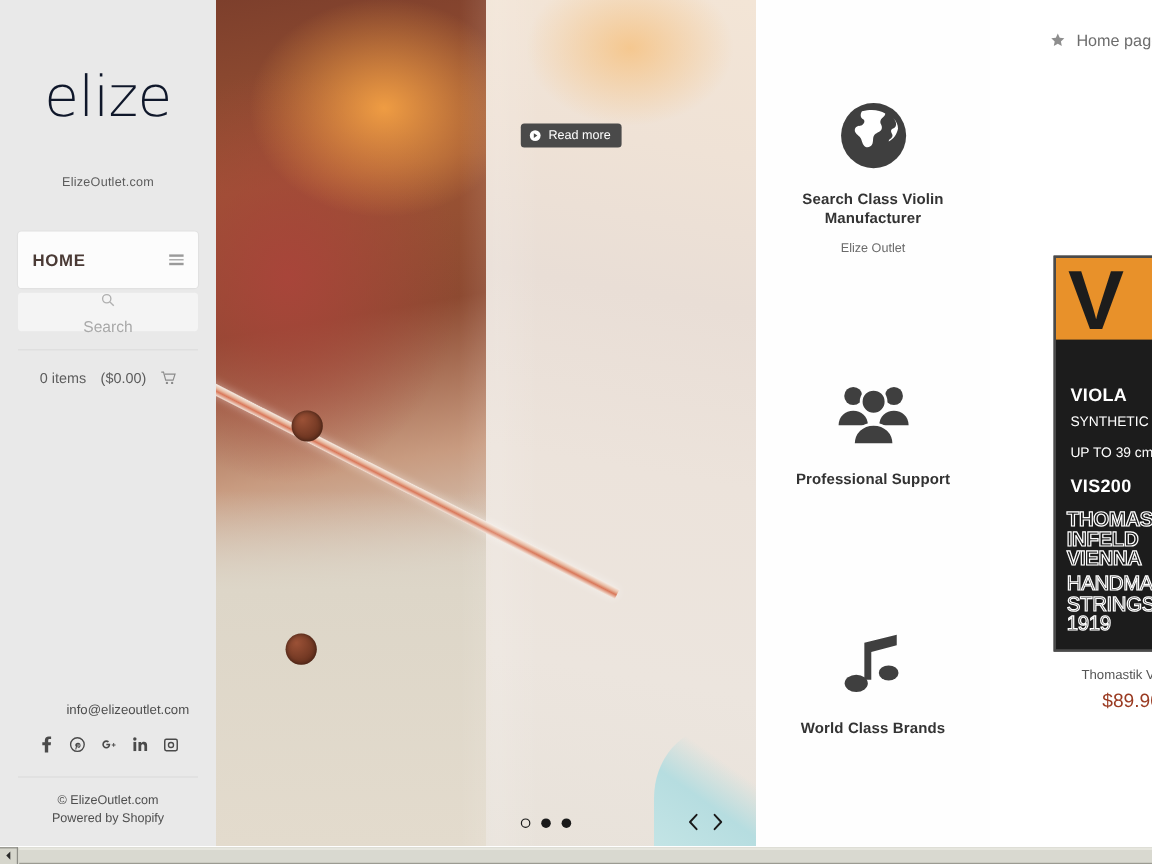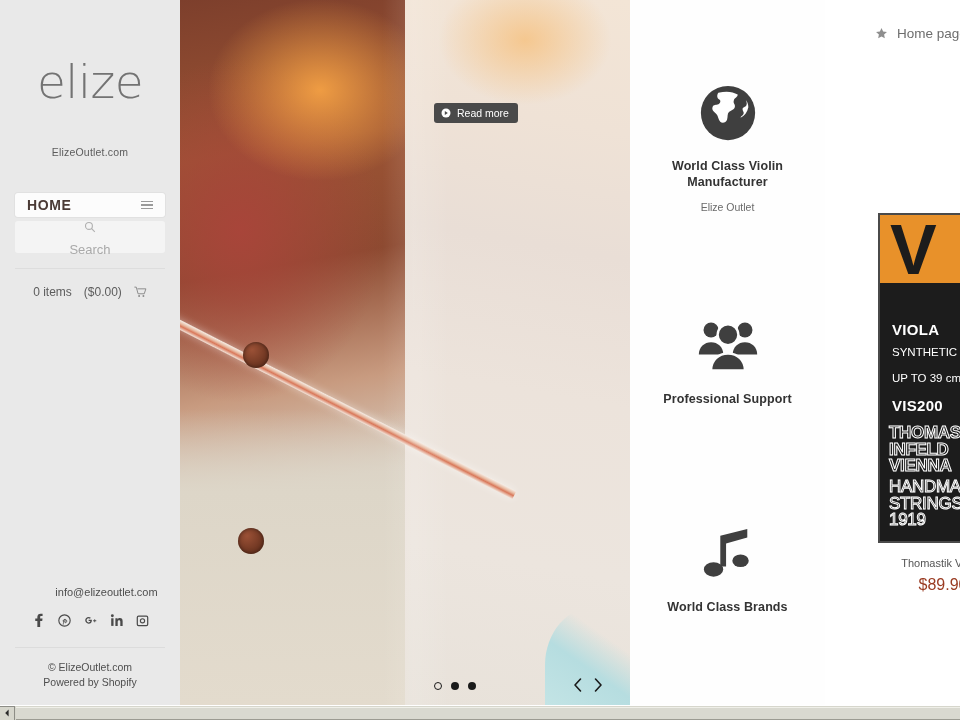--- a/index.html
+++ b/index.html
@@ -17,33 +17,33 @@
     width: 180px; height: 705px;
     background: #e9e9e9;
     display: flex; flex-direction: column;
     align-items: center;
   }
   .logo {
     margin-top: 58px;
     font-size: 47px;
     font-weight: 300;
     letter-spacing: -0.5px;
-    color: #737373;
+    color: #0f172a;
     font-family: "DejaVu Sans", sans-serif;
     line-height: 1;
   }
   .logo-sub {
     margin-top: 41px;
     font-size: 10.5px;
     color: #5c5c5c;
     letter-spacing: .2px;
   }
   .nav-box {
     margin-top: 35px;
-    width: 150px; height: 24px;
+    width: 150px; height: 47px;
     background: #fcfcfc;
     border-radius: 3px;
     display: flex; align-items: center;
     justify-content: space-between;
     padding: 0 12px;
     box-shadow: 0 0 0 1px rgba(0,0,0,0.03);
   }
   .nav-label {
     font-size: 14px; font-weight: bold;
     color: #4a3a35; letter-spacing: .6px;
@@ -359,21 +359,21 @@
   <section class="features">
 
     <div class="feature f1">
       <div class="f-icon">
         <svg width="62" height="62" viewBox="0 0 64 64">
           <circle cx="32" cy="32" r="28" fill="#3f3f3f"></circle>
           <path d="M22 11c-2 3-1 6 1 7s1 4-1 5-5 0-6 3 2 5 4 7 2 6 4 8 6 1 7-2 0-6 2-8 5-2 6-5-2-4-1-7 4-3 4-6c-5-3-11-4-20-2z" fill="#ffffff"></path>
           <path d="M49 17c2 2 3 5 2 7s-4 2-4 4 2 3 1 5-3 2-3 4c4-2 7-6 8-11 0-3-1-6-4-9z" fill="#ffffff"></path>
         </svg>
       </div>
-      <div class="f-title">World Class Violin Manufacturer</div>
+      <div class="f-title">Search Class Violin Manufacturer</div>
       <div class="f-sub">Elize Outlet</div>
     </div>
 
     <div class="feature f2">
       <div class="f-icon">
         <svg width="64" height="58" viewBox="0 0 68 60">
           <circle cx="16" cy="13" r="8" fill="#3f3f3f"></circle>
           <path d="M3 39c0-8 6-13 13-13s13 5 13 13z" fill="#3f3f3f"></path>
           <circle cx="52" cy="13" r="8" fill="#3f3f3f"></circle>
           <path d="M39 39c0-8 6-13 13-13s13 5 13 13z" fill="#3f3f3f"></path>

